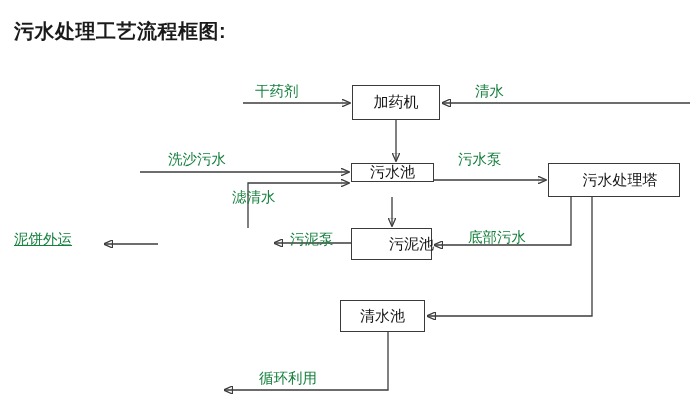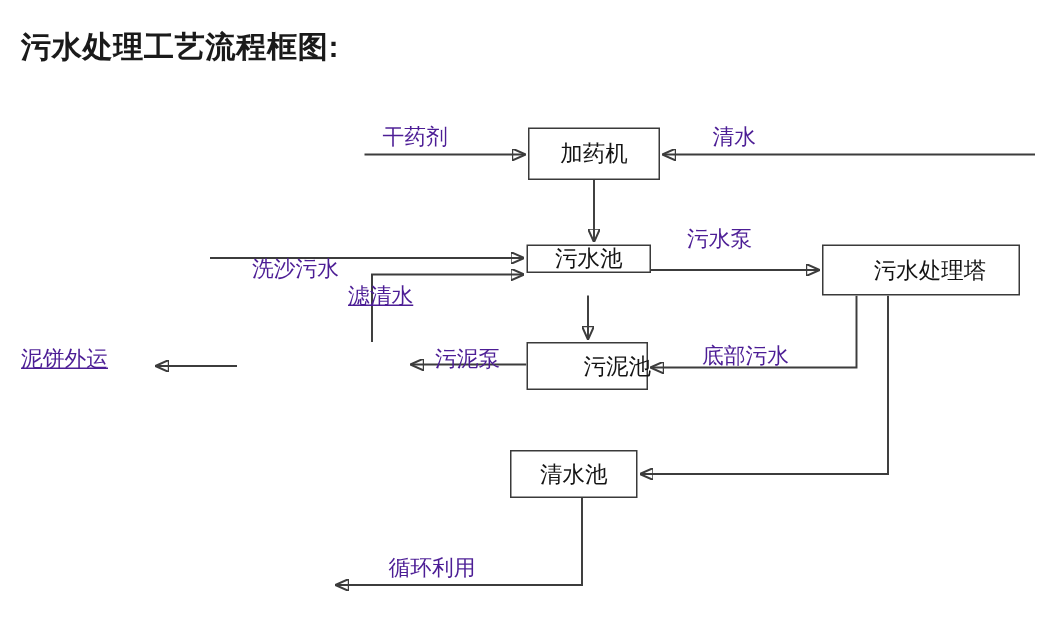--- a/index.html
+++ b/index.html
@@ -39,21 +39,21 @@
     align-items: center;
     justify-content: center;
     font-size: 15px;
     color: #141414;
     white-space: nowrap;
     z-index: 4;
   }
   .edge-label {
     position: absolute;
     font-size: 14.5px;
-    color: #4c1d95;
+    color: #15803d;
     white-space: nowrap;
     z-index: 5;
     background: transparent;
   }
   #svg-links {
     position: absolute;
     left: 0;
     top: 0;
     width: 700px;
     height: 420px;
@@ -122,21 +122,21 @@
   </div>
   <div class="node-box" style="left:351px; top:228px; width:81px; height:32px;padding-left:40px;">
     <span>污泥池</span>
   </div>
   <div class="node-box" style="left:340px; top:300px; width:85px; height:32px;">
     <span>清水池</span>
   </div>
 
   <div class="edge-label" style="left:255px; top:82px;">干药剂</div>
   <div class="edge-label" style="left:475px; top:82px;">清水</div>
-  <div class="edge-label" style="left:168px; top:150px;margin-top:20px;">洗沙污水</div>
-  <div class="edge-label" style="left:232px; top:188px;text-decoration:underline;">滤清水</div>
+  <div class="edge-label" style="left:168px; top:150px;">洗沙污水</div>
+  <div class="edge-label" style="left:232px; top:188px;">滤清水</div>
   <div class="edge-label" style="left:458px; top:150px;">污水泵</div>
   <div class="edge-label" style="left:14px; top:230px;text-decoration:underline;">泥饼外运</div>
   <div class="edge-label" style="left:290px; top:230px;">污泥泵</div>
   <div class="edge-label" style="left:468px; top:228px;">底部污水</div>
   <div class="edge-label" style="left:259px; top:369px;">循环利用</div>
 
 </div>
 
 </body></html>

